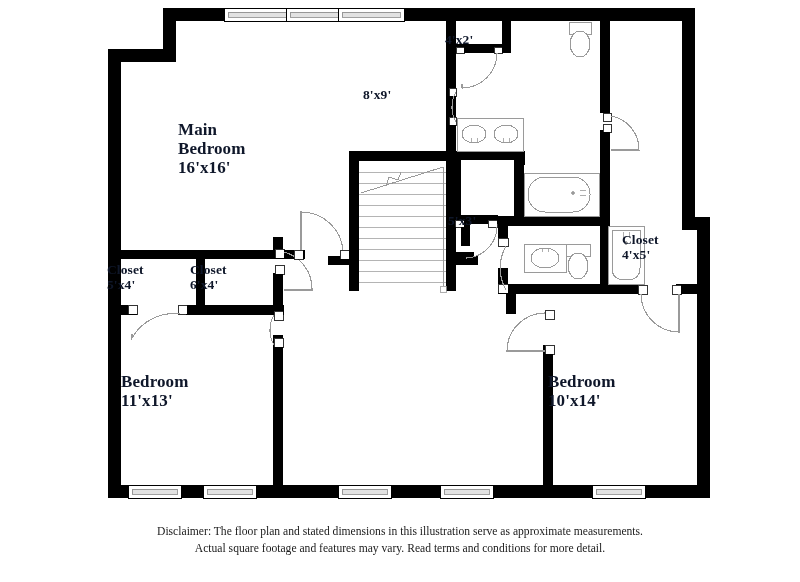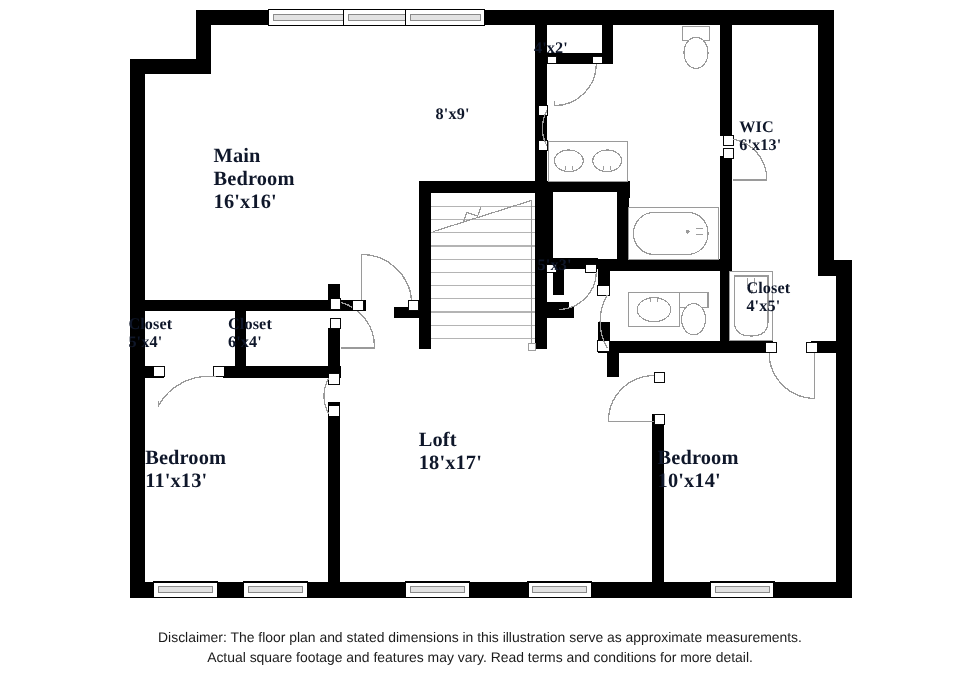--- a/index.html
+++ b/index.html
@@ -34,21 +34,21 @@
     white-space: pre-line;
     letter-spacing: 0.1px;
   }
   .lbl-lg { font-size: 17px; }
   .lbl-md { font-size: 13.5px; }
   .disclaimer {
     position: absolute;
     left: 0;
     width: 800px;
     text-align: center;
-    font-family: Liberation Sans, sans-serif;
+    font-family: Liberation Serif, serif;
     font-size: 11.6px;
     color: #1a1a1a;
     line-height: 1.45;
   }
 </style>
 </head>
 <body>
 
 <div id="plan-root">
 
@@ -331,39 +331,35 @@
   </svg>
 
   <div class="room-label lbl-lg" style="left:178px; top:120px; width:140px;">Main
 Bedroom
 16'x16'</div>
 
   <div class="room-label lbl-md" style="left:363px; top:87px; width:80px;">8'x9'</div>
 
   <div class="room-label lbl-md" style="left:445px; top:32px; width:80px;">4'x2'</div>
 
-  <div class="room-label lbl-md" style="left:616px; top:98px; width:90px;">WIC
-6'x13'</div>
 
   <div class="room-label lbl-md" style="left:448px; top:177px; width:80px;margin-top:36px;">5'x3'</div>
 
   <div class="room-label lbl-md" style="left:622px; top:232px; width:90px;">Closet
 4'x5'</div>
 
   <div class="room-label lbl-md" style="left:107px; top:262px; width:90px;">Closet
 5'x4'</div>
 
   <div class="room-label lbl-md" style="left:190px; top:262px; width:90px;">Closet
 6'x4'</div>
 
   <div class="room-label lbl-lg" style="left:121px; top:372px; width:140px;">Bedroom
 11'x13'</div>
 
-  <div class="room-label lbl-lg" style="left:349px; top:357px; width:120px;">Loft
-18'x17'</div>
 
   <div class="room-label lbl-lg" style="left:548px; top:372px; width:140px;">Bedroom
 10'x14'</div>
 
   <div class="disclaimer" style="top:524px;">Disclaimer: The floor plan and stated dimensions in this illustration serve as approximate measurements.</div>
   <div class="disclaimer" style="top:541px;">Actual square footage and features may vary. Read terms and conditions for more detail.</div>
 
 </div>
 
 </body></html>

